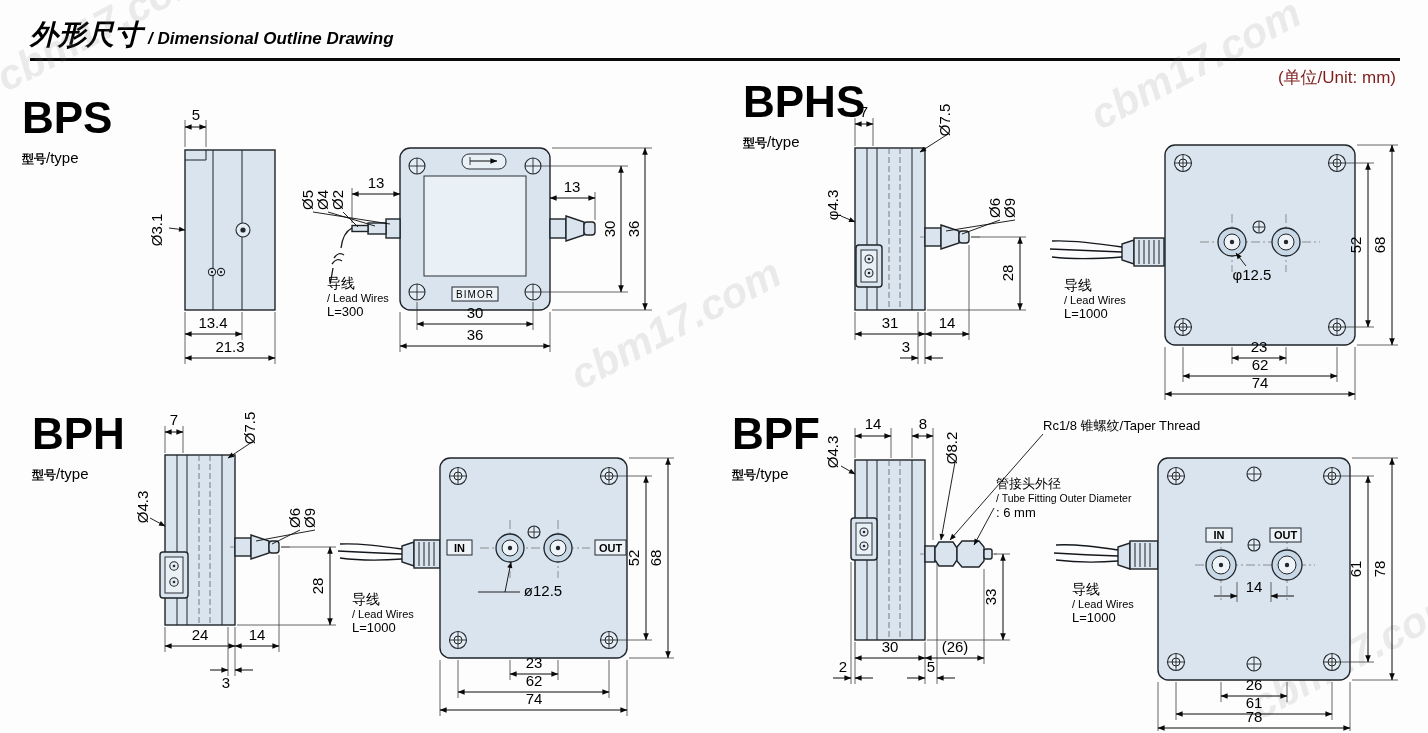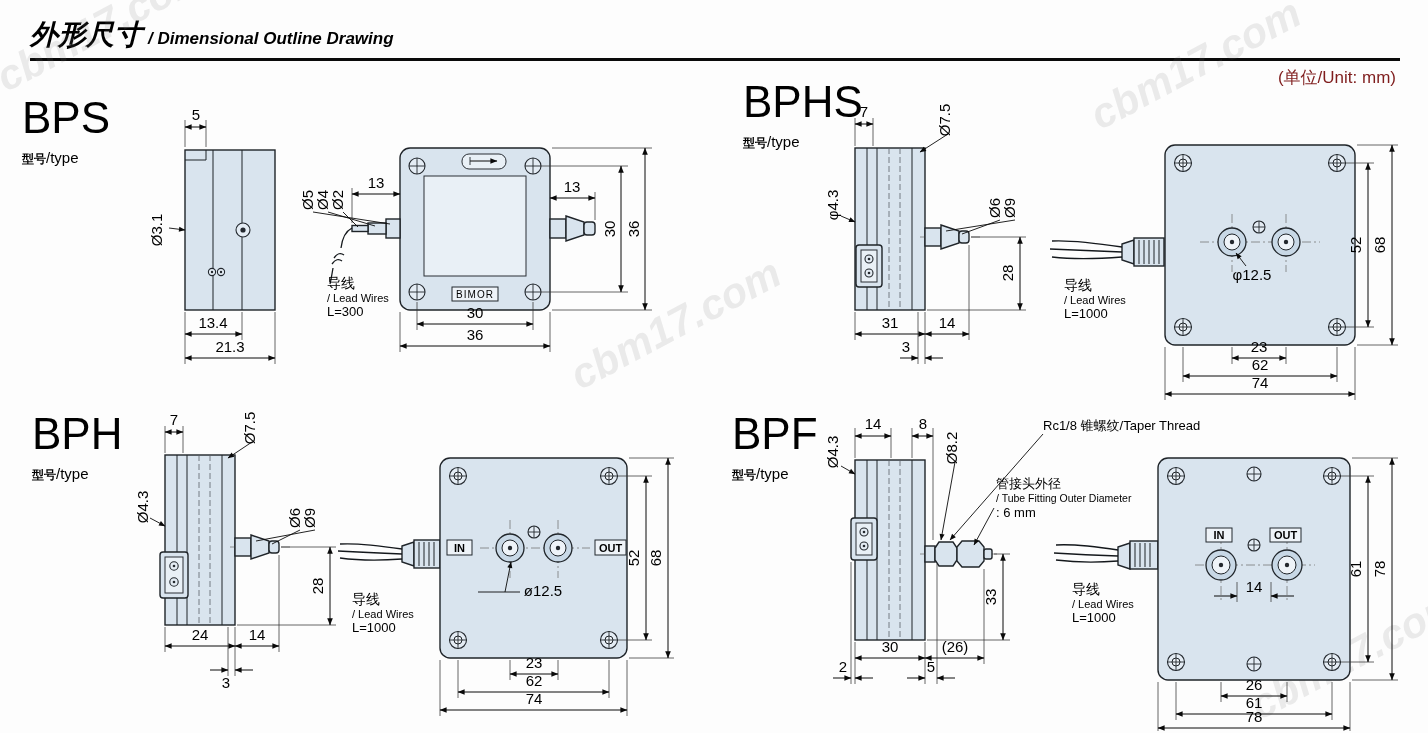--- a/index.html
+++ b/index.html
@@ -6,21 +6,21 @@
   #page{position:relative;width:1428px;height:733px;background:#fdfdfd;overflow:hidden;
         font-family:"Liberation Sans",sans-serif;}
   
   .hdr-title{position:absolute;left:30px;top:16px;white-space:nowrap;}
   .hdr-title .t-cn{font-size:28px;font-weight:bold;font-style:italic;color:#000;}
   .hdr-title .t-en{font-size:17px;font-weight:bold;font-style:italic;color:#000;margin-left:6px;}
   .hdr-rule{position:absolute;left:30px;right:28px;top:58px;height:3px;background:#0a0a0a;}
   .unit-note{position:absolute;right:32px;top:66px;font-size:17px;color:#7f1d1d;}
   
   .ptitle{position:absolute;color:#000;}
-  .pt-name{font-size:44px;font-weight:400;line-height:1;letter-spacing:0;}
+  .pt-name{font-size:44px;font-weight:700;line-height:1;letter-spacing:0;}
   .pt-type{margin-top:9px;font-size:15px;}
   .pt-type .cn{font-weight:bold;font-size:12px;}
   
   .wm{position:absolute;font-size:42px;font-style:italic;font-weight:bold;
       color:rgba(120,120,120,0.14);transform:rotate(-28deg);white-space:nowrap;pointer-events:none;}
   
   svg{position:absolute;left:0;top:0;}
   .s-body{fill:#d9e4ee;stroke:#1f2429;stroke-width:1.4;}
   .s-inner{fill:#e9f0f6;stroke:#2a2f35;stroke-width:1;}
   .s-line{stroke:#1f2429;stroke-width:1;fill:none;}

